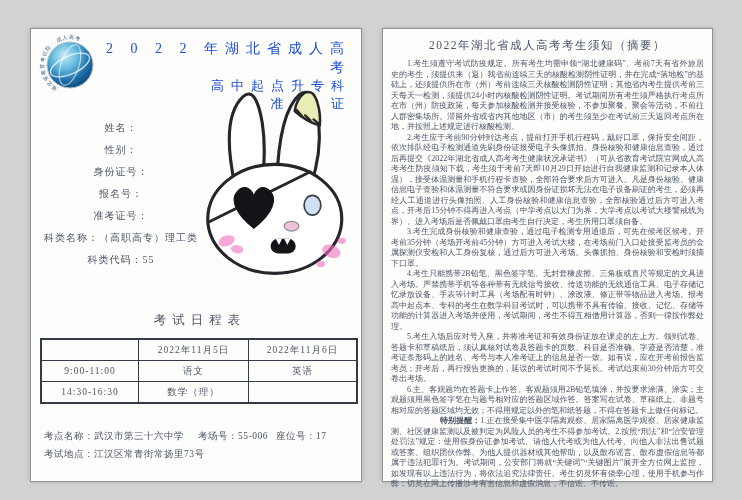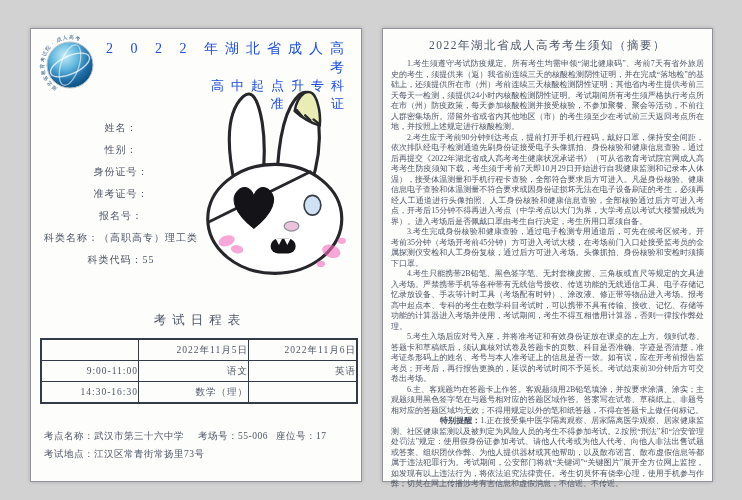--- a/index.html
+++ b/index.html
@@ -27,21 +27,21 @@
   .lp-fields{position:absolute;left:13px;top:88px;font-size:10px;letter-spacing:1px;text-align:center;}
   .lp-fields .fld{height:22px;line-height:22px;white-space:nowrap;}
   .lp-sched-title{position:absolute;left:0;right:0;top:283px;text-align:center;
     font-size:12.5px;letter-spacing:6px;color:#4d5566;padding-left:8px;}
   table.sched{
     position:absolute;left:9px;top:309px;width:312px;
     border-collapse:collapse;font-size:9.5px;color:#4d5566;
     border:2px solid #343b48;table-layout:fixed;
   }
   table.sched td,table.sched th{
-    border:1.2px solid #343b48;text-align:right;font-weight:normal;
+    border:1.2px solid #343b48;text-align:center;font-weight:normal;
     height:20px;padding:0;letter-spacing:1px;margin-left:7px;
   }
   table.sched .c1{width:96px;}
   table.sched .c2{width:109px;}
   table.sched .c3{width:107px;}
   .lp-footer{position:absolute;left:13px;right:10px;top:398px;font-size:9.5px;letter-spacing:.5px;}
   .lp-footer .row1{position:relative;height:18px;line-height:18px;white-space:nowrap;}
   .lp-footer .site{position:absolute;left:0;text-align:center;}
   .lp-footer .room{position:absolute;left:154px;}
   .lp-footer .seat{position:absolute;left:232px;}
@@ -119,22 +119,22 @@
       <ellipse cx="134" cy="168" rx="9" ry="6" transform="rotate(20 134 168)"></ellipse>
       <ellipse cx="144" cy="158" rx="4" ry="3"></ellipse>
       <ellipse cx="124" cy="180" rx="4" ry="3"></ellipse>
     </g>
   </svg>
 
   <div class="lp-fields">
     <div class="fld"><span>姓名：</span><span></span></div>
     <div class="fld"><span>性别：</span><span></span></div>
     <div class="fld"><span>身份证号：</span><span></span></div>
+    <div class="fld"><span>报名号：</span><span></span></div>
     <div class="fld"><span>准考证号：</span><span></span></div>
-    <div class="fld"><span>报名号：</span><span></span></div>
     <div class="fld"><span>科类名称：</span><span>（高职高专）理工类</span></div>
     <div class="fld"><span>科类代码：</span><span>55</span></div>
   </div>
 
   <div class="lp-sched-title">考试日程表</div>
 
   <table class="sched">
     <tbody>
         <tr>
       <th class="c1"></th>

